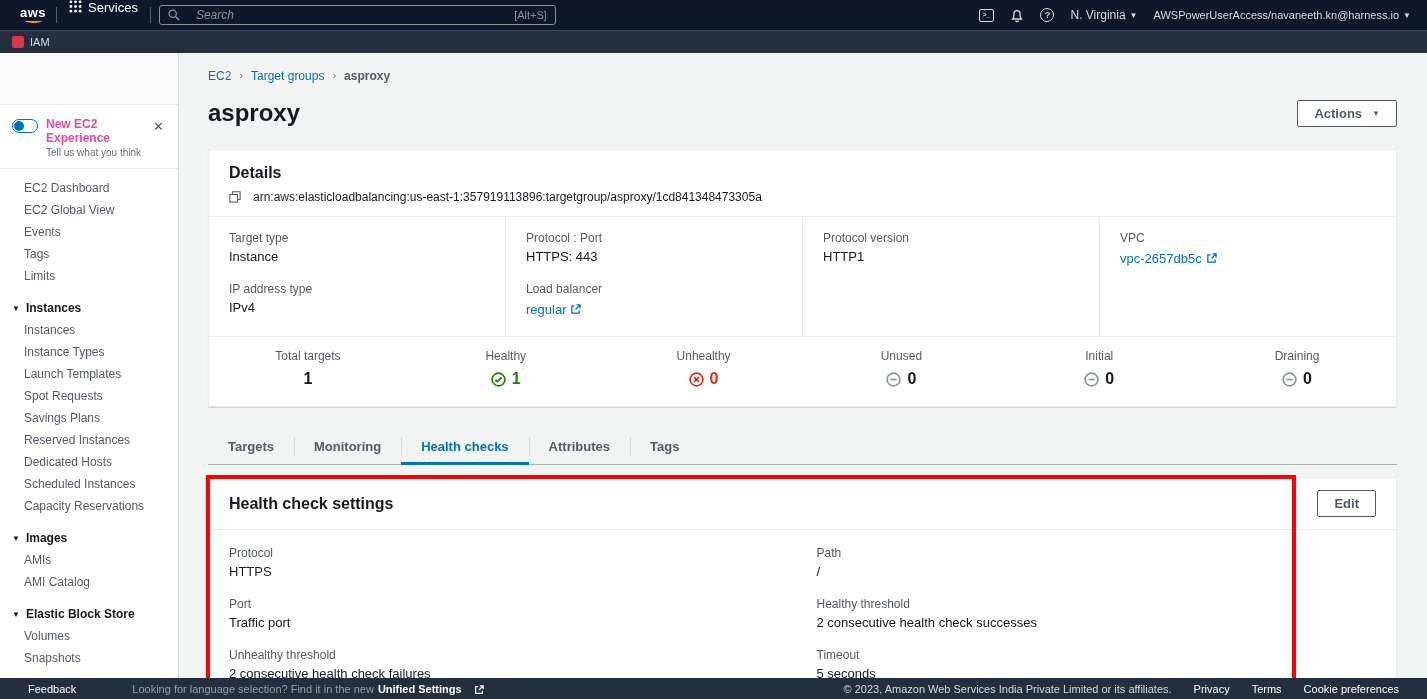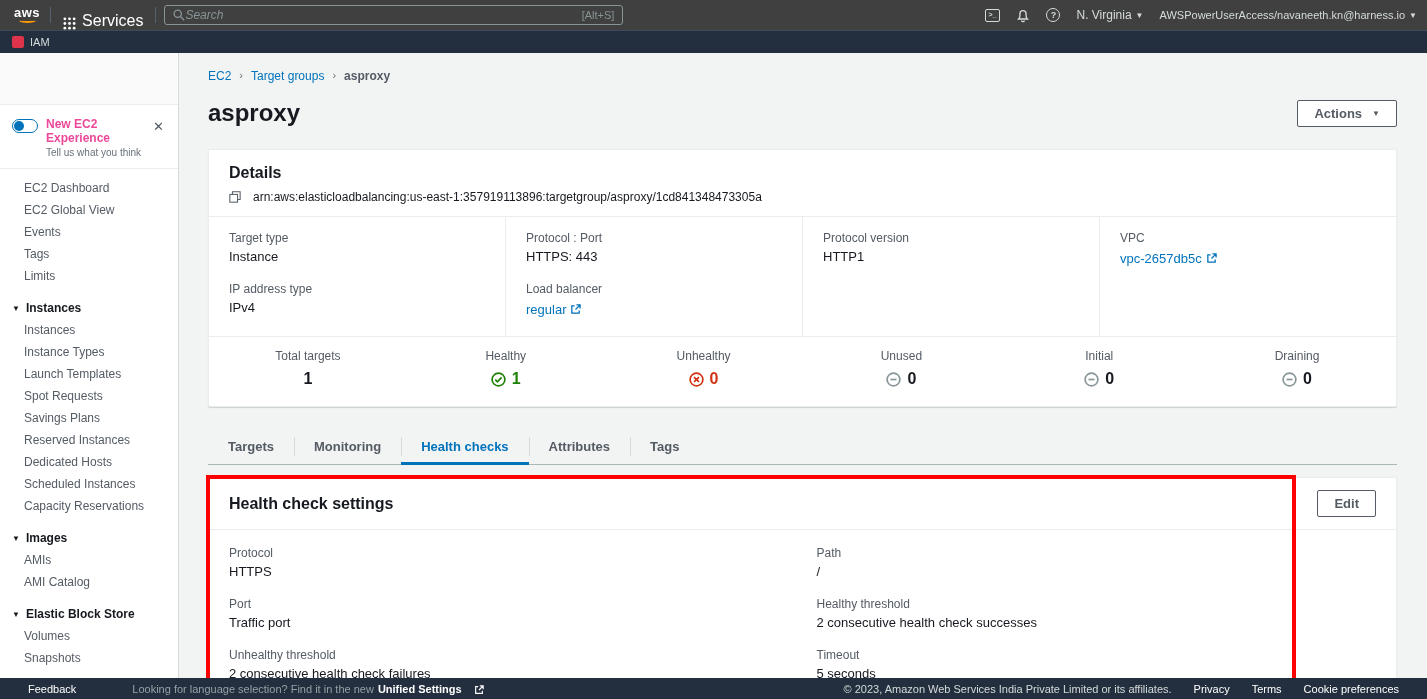--- a/index.html
+++ b/index.html
@@ -1,26 +1,26 @@
 <!DOCTYPE html>
 <html><head>
 <meta charset="utf-8">
 <style>
   * { margin:0; padding:0; box-sizing:border-box; }
   html,body { width:1427px; height:699px; overflow:hidden; }
   body { font-family:"Liberation Sans", sans-serif; background:#f2f3f3; color:#16191f; }
 
   
-  .topnav { height:30px; background:#404040; display:flex; align-items:center; padding:0 10px; }
+  .topnav { height:30px; background:#0f172a; display:flex; align-items:center; padding:0 16px; }
   .aws-logo { display:flex; flex-direction:column; align-items:center; margin:0 10px 0 4px; cursor:pointer; }
   .aws-text { color:#fff; font-weight:bold; font-size:13px; line-height:11px; letter-spacing:.5px; }
   .smile { width:17px; height:5px; border-bottom:2px solid #ff9900; border-radius:0 0 60% 60%; }
   .nav-divider { width:1px; height:16px; background:#54616f; }
-  .services { display:flex; align-items:flex-end; gap:6px; color:#fff; font-size:16px; padding:0 12px; height:30px; cursor:pointer; }
-  .searchbar { width:459px; height:20px; border:1px solid #879596; border-radius:3px; display:flex; align-items:center; padding:0 8px; gap:0; margin-left:8px; }
+  .services { display:flex; align-items:flex-start; gap:6px; color:#fff; font-size:13px; padding:0 12px; height:30px; cursor:pointer; }
+  .searchbar { width:397px; height:20px; border:1px solid #879596; border-radius:3px; display:flex; align-items:center; padding:0 8px; gap:16px; margin-left:8px; }
   .searchbar input { flex:1; background:transparent; border:none; outline:none; color:#d5dbdb; font-size:12px; font-style:italic; font-family:"Liberation Sans",sans-serif; }
   .searchbar input::placeholder { color:#879596; }
   .shortcut { color:#879596; font-size:11px; }
   .topnav-right { margin-left:auto; display:flex; align-items:center; gap:16px; color:#d5dbdb; font-size:12px; }
   .icon-btn { display:flex; align-items:center; cursor:pointer; }
   .shell-icon { width:15px; height:13px; border:1.4px solid #d5dbdb; border-radius:2px; font-size:7px; line-height:10px; text-align:left; padding-left:2px; color:#d5dbdb; font-weight:bold; }
   .help-icon { width:14px; height:14px; border:1.4px solid #d5dbdb; border-radius:50%; font-size:9px; line-height:12px; text-align:center; color:#d5dbdb; font-weight:bold; }
   .caret { font-size:8px; margin-left:4px; color:#d5dbdb; }
   .menu-item { display:flex; align-items:center; cursor:pointer; white-space:nowrap; }
   .account { font-size:11px; }

